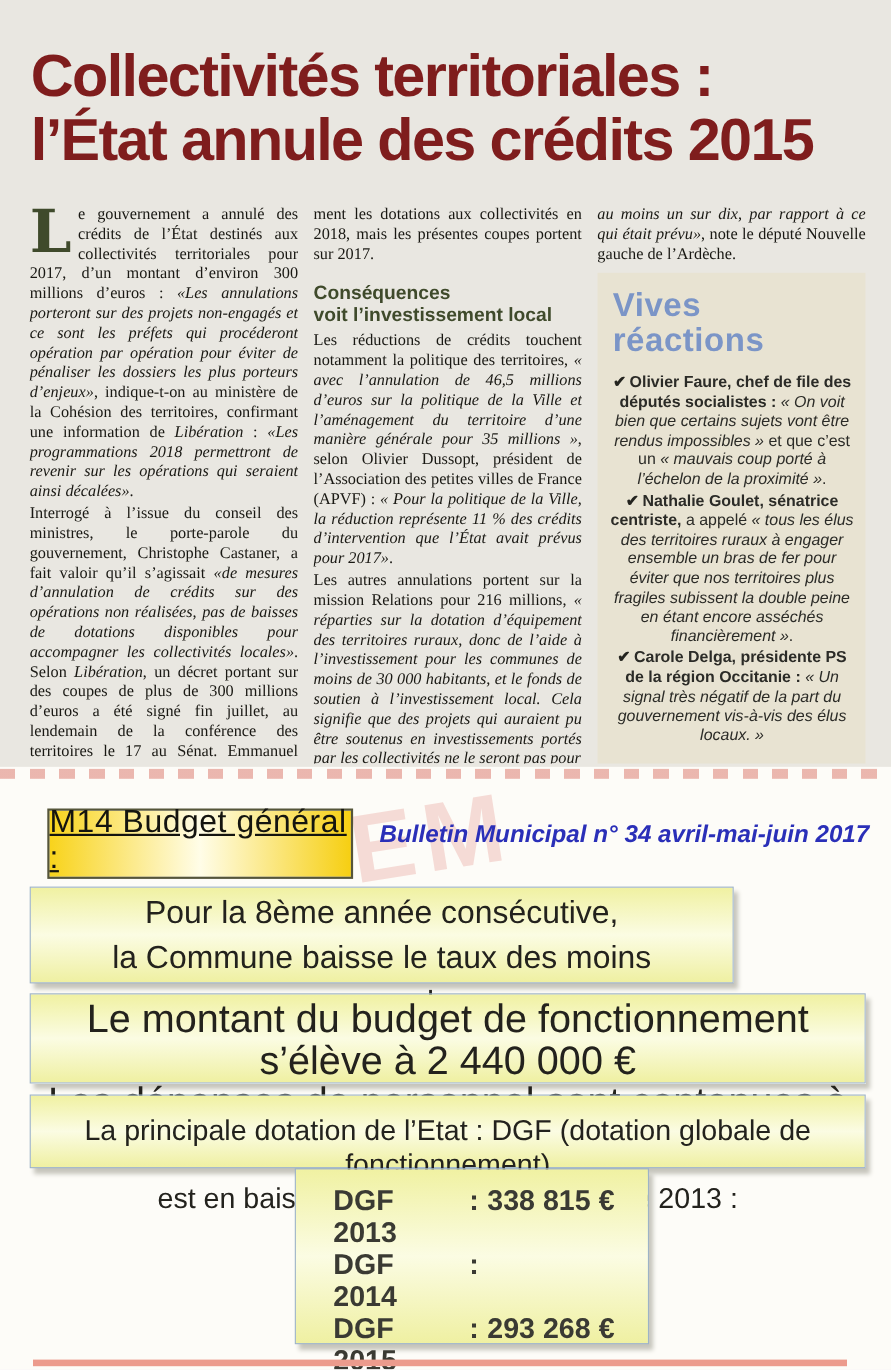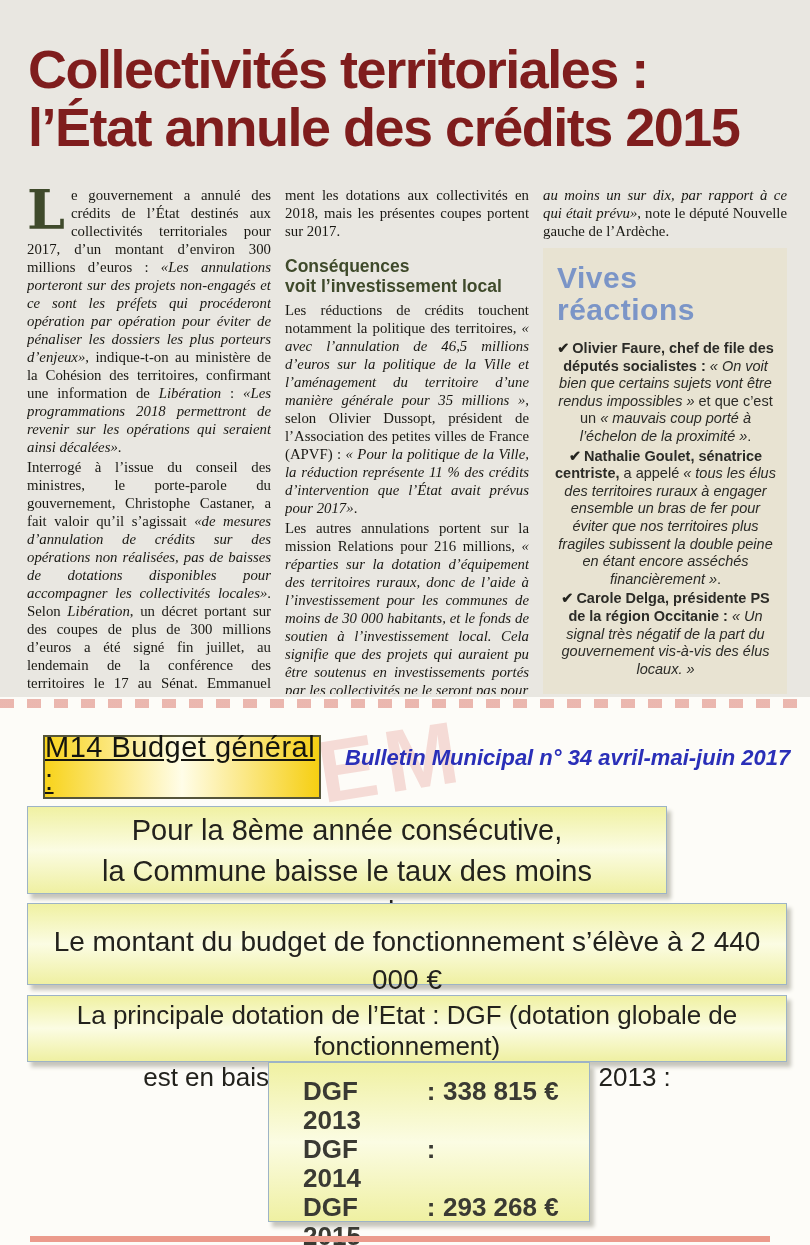--- a/index.html
+++ b/index.html
@@ -42,22 +42,22 @@
   .m14-box{position:absolute;left:43px;top:38px;width:274px;height:60px;
            background:linear-gradient(90deg,#f8d31b 0%,#fffde8 50%,#f6cf12 100%);
            border:2px solid #55553a;display:flex;align-items:flex-end;justify-content:center;}
   .m14-text{font-size:29px;color:#14140f;text-decoration:underline;letter-spacing:.5px;}
   .bulletin-ref{position:absolute;left:345px;top:48px;font-size:22px;font-weight:bold;
                 font-style:italic;color:#2a2fb8;}
   .ybox{position:absolute;background:linear-gradient(180deg,#f0f1a2 0%,#fbfce3 50%,#eff0a2 100%);
         border:1px solid #9db3c6;box-shadow:4px 5px 4px #c6c5bc;box-sizing:border-box;
         text-align:center;color:#23221d;}
   .boxA{left:27px;top:109px;width:640px;height:88px;font-size:29px;line-height:41px;padding-top:3px;}
-  .boxB{left:27px;top:206px;width:760px;height:82px;font-size:28px;line-height:38px;padding-top:19px;}
-  .boxC{left:27px;top:298px;width:760px;height:67px;font-size:26px;line-height:31px;padding-top:4px;}
+  .boxB{left:27px;top:206px;width:760px;height:82px;font-size:36px;line-height:38px;padding-top:3px;}
+  .boxC{left:27px;top:298px;width:760px;height:67px;font-size:26px;line-height:31px;padding-top:16px;}
   .dgf-box{left:268px;top:365px;width:322px;height:160px;padding:14px 12px 0 34px;text-align:left;font-weight:bold;}
   .dgf-row{display:grid;grid-template-columns:116px 24px auto;font-size:26px;line-height:29px;
            color:#3a3a33;}
   .dgf-colon{text-align:center;}
   .bottom-strip{position:absolute;left:30px;top:539px;width:740px;height:6px;background:#ec9b8d;}
 </style>
 </head>
 <body>
 
 <div class="page">

